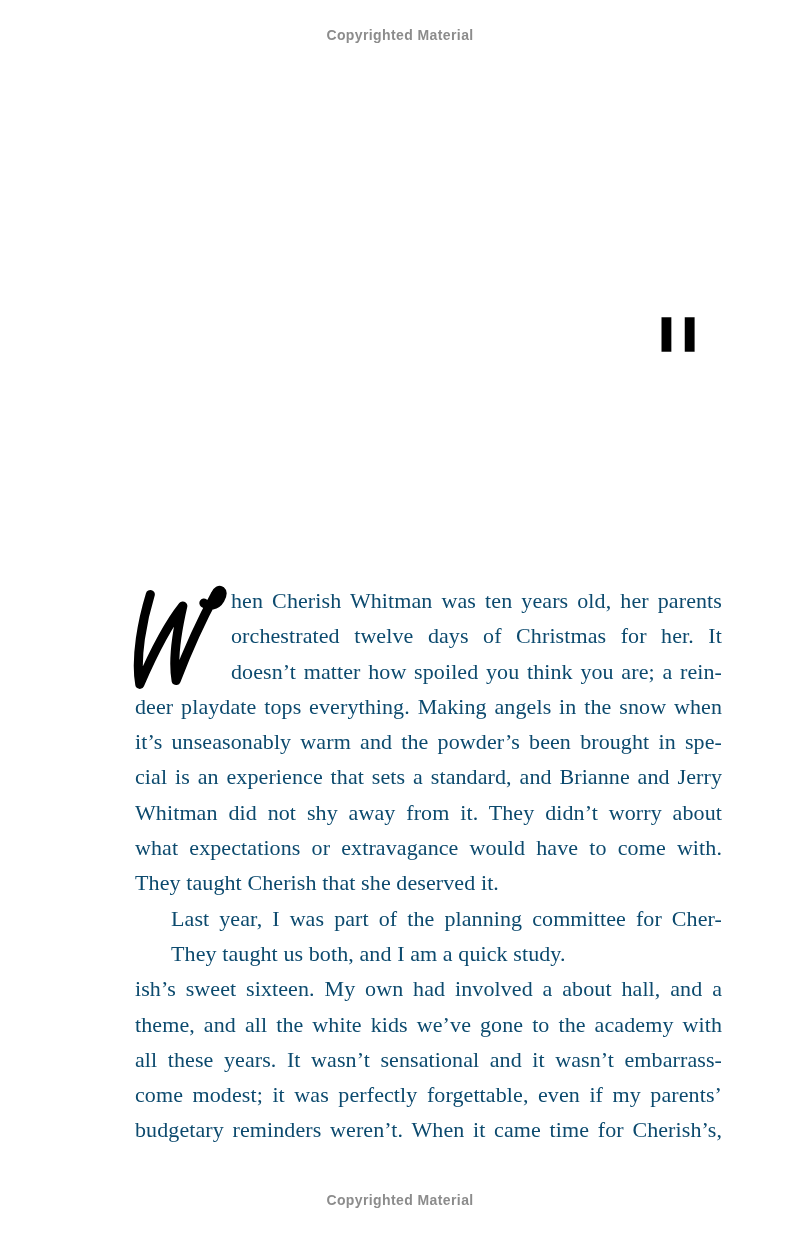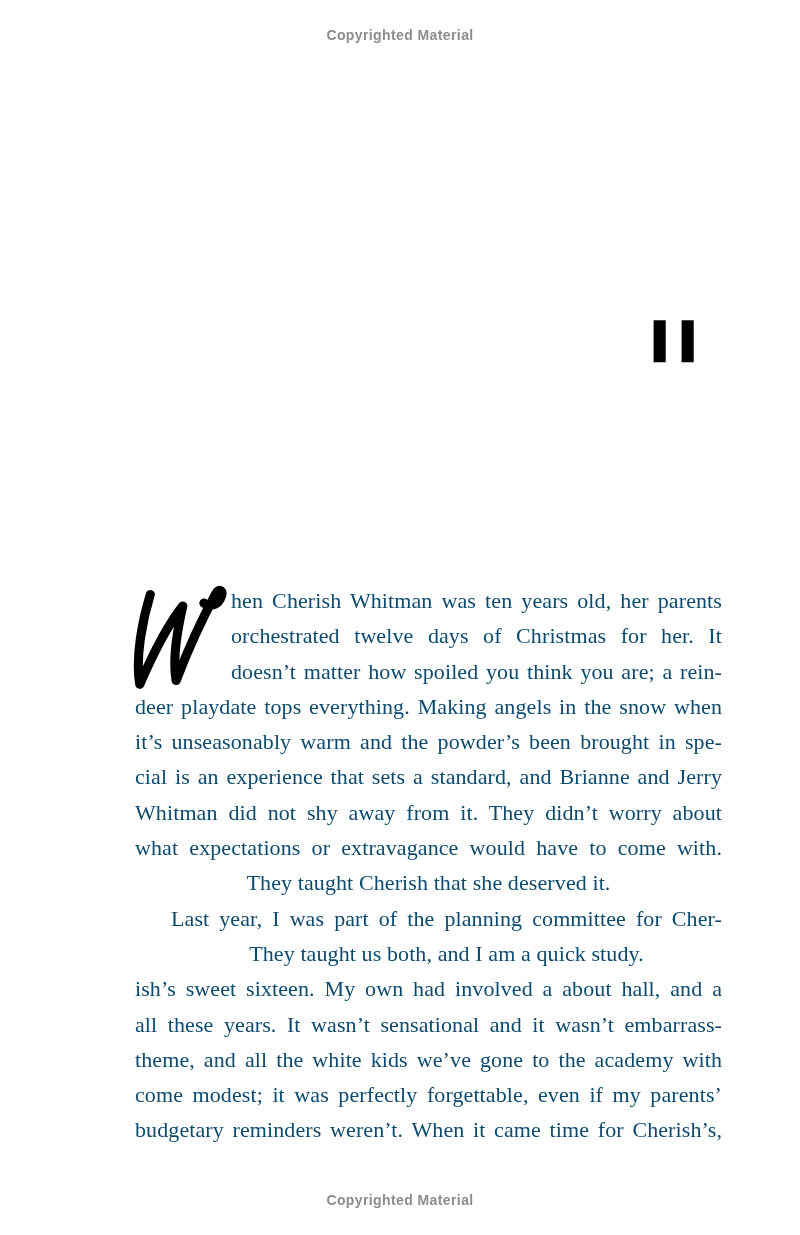--- a/index.html
+++ b/index.html
@@ -23,21 +23,21 @@
     color: #8c8c8c;
   }
   .notice.top { top: 27px; }
   .notice.bottom { top: 1192px; }
   .chapter {
     position: absolute;
     top: 314px;
     right: 95px;
     font-family: "DejaVu Sans", sans-serif;
     font-weight: 700;
-    font-size: 56px;
+    font-size: 44px;
     line-height: 1;
     letter-spacing: 7px;
     color: #000000;
     -webkit-text-stroke: 1.6px #000000;
   }
   .dropcap {
     position: absolute;
     left: 130px;
     top: 583px;
     width: 98px;
@@ -47,21 +47,21 @@
     position: absolute;
     left: 135px;
     top: 583px;
     width: 587px;
     font-family: "Liberation Serif", serif;
     font-size: 22px;
     line-height: 35.3px;
     color: #0c4a6e;
     letter-spacing: 0.1px;
   }
-  .line { text-align: center; white-space: normal; }
+  .line { text-align: left; white-space: normal; }
   .line.just { text-align: justify; text-align-last: justify; }
   .line.dc-pad { padding-left: 96px; }
   .line.indent { padding-left: 36px; }
 </style>
 </head>
 <body>
 
 <div class="page">
 
   <div class="notice top">Copyrighted Material</div>
@@ -83,21 +83,21 @@
       <div class="line just dc-pad">doesn’t matter how spoiled you think you are; a rein-</div>
       <div class="line just">deer playdate tops everything. Making angels in the snow when</div>
       <div class="line just">it’s unseasonably warm and the powder’s been brought in spe-</div>
       <div class="line just">cial is an experience that sets a standard, and Brianne and Jerry</div>
       <div class="line just">Whitman did not shy away from it. They didn’t worry about</div>
       <div class="line just">what expectations or extravagance would have to come with.</div>
       <div class="line">They taught Cherish that she deserved it.</div>
       <div class="line just indent">Last year, I was part of the planning committee for Cher-</div>
       <div class="line indent">They taught us both, and I am a quick study.</div>
       <div class="line just">ish’s sweet sixteen. My own had involved a about hall, and a</div>
+      <div class="line just">theme, and all the white kids we’ve gone to the academy with</div>
       <div class="line just">all these years. It wasn’t sensational and it wasn’t embarrass-</div>
-      <div class="line just">theme, and all the white kids we’ve gone to the academy with</div>
       <div class="line just">come modest; it was perfectly forgettable, even if my parents’</div>
       <div class="line just">budgetary reminders weren’t. When it came time for Cherish’s,</div>
     </div>
 
   <div class="notice bottom">Copyrighted Material</div>
 
 </div>
 
 </body></html>

